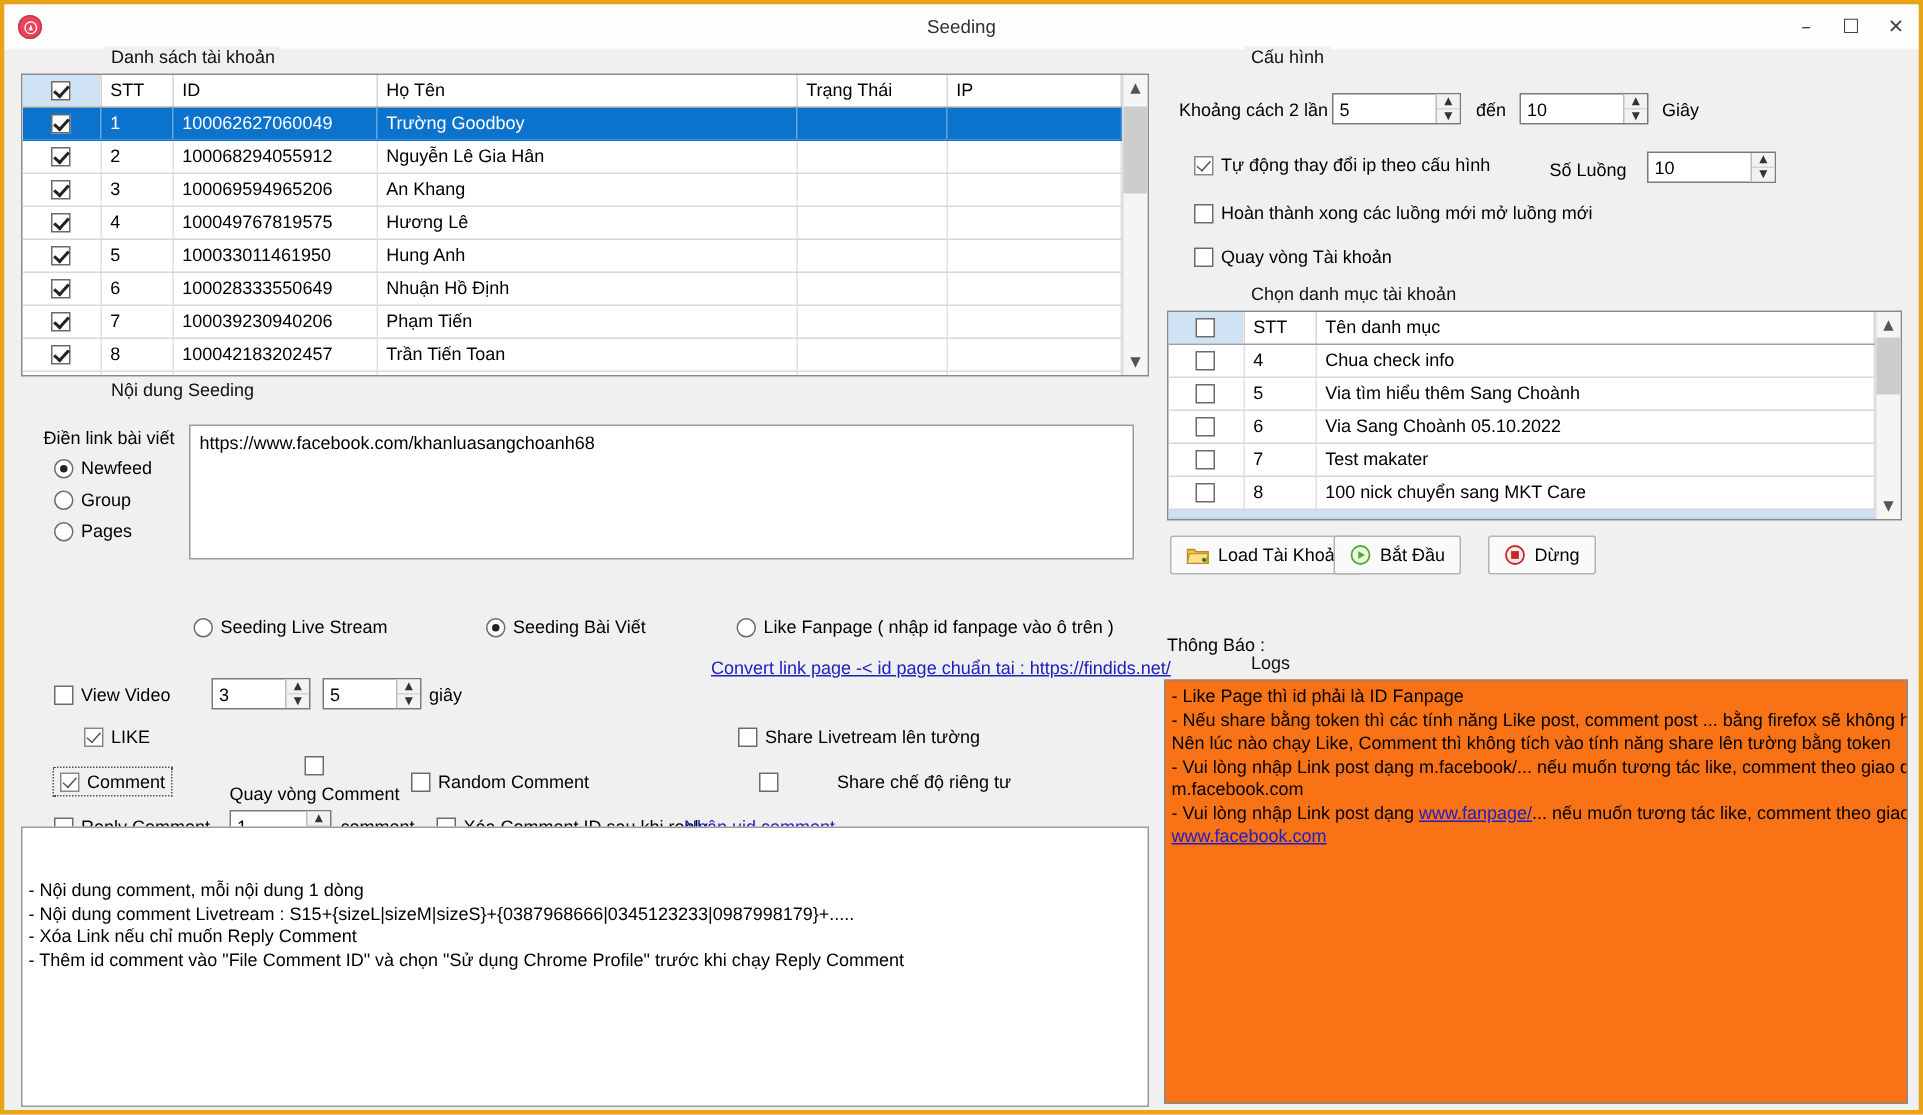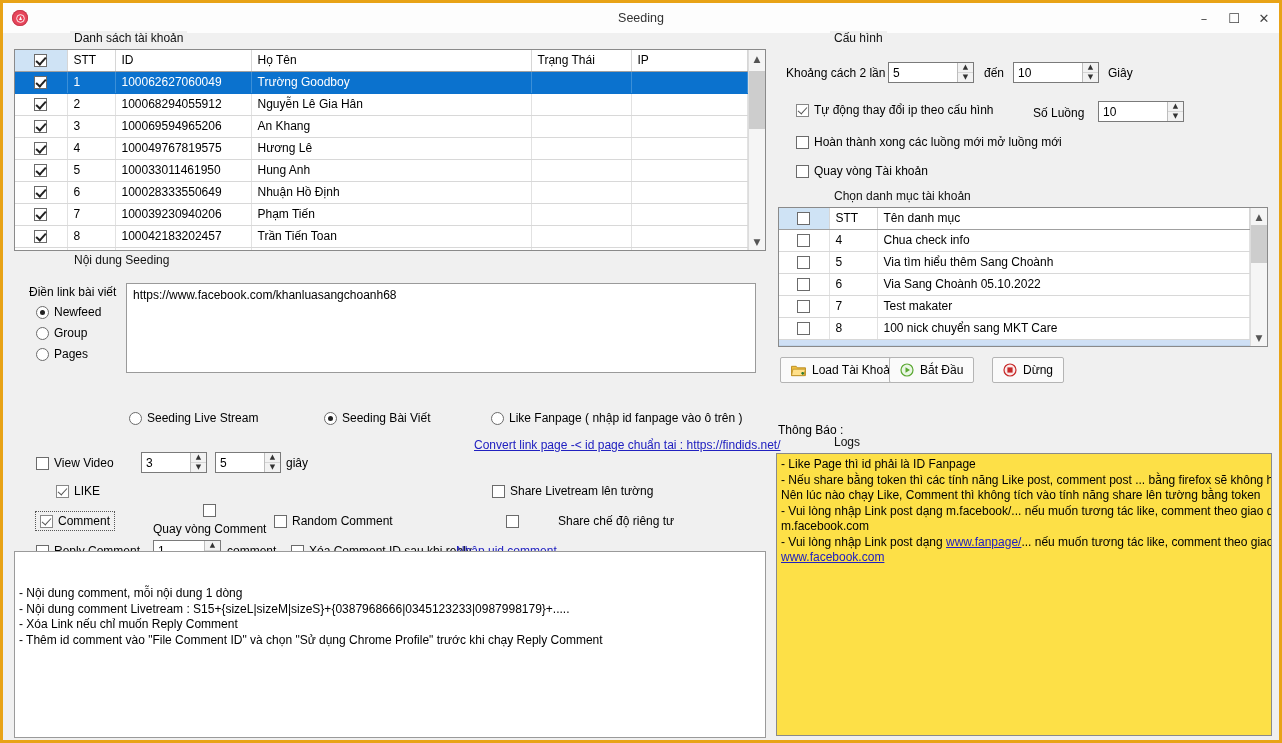--- a/index.html
+++ b/index.html
@@ -141,21 +141,21 @@
   a.lnk { color:#2020c0; text-decoration:underline; }
 
   
   .btn {
     position:absolute; height:26px; border:1px solid #b4b4b4; background:#fafafa;
     border-radius:2px; display:flex; align-items:center; gap:6px; padding:0 10px;
     font-size:12px; white-space:nowrap;
   }
 
   .logbox {
-    position:absolute; background:#fde047; border:1px solid #8a8a8a;
+    position:absolute; background:#f97316; border:1px solid #8a8a8a;
     padding:3px 4px; font-size:12px; line-height:15.5px; overflow:hidden;
   }
   .logbox div { white-space:nowrap; }
 </style>
 </head>
 <body>
 
 <div id="window">
 
   <div id="titlebar">

